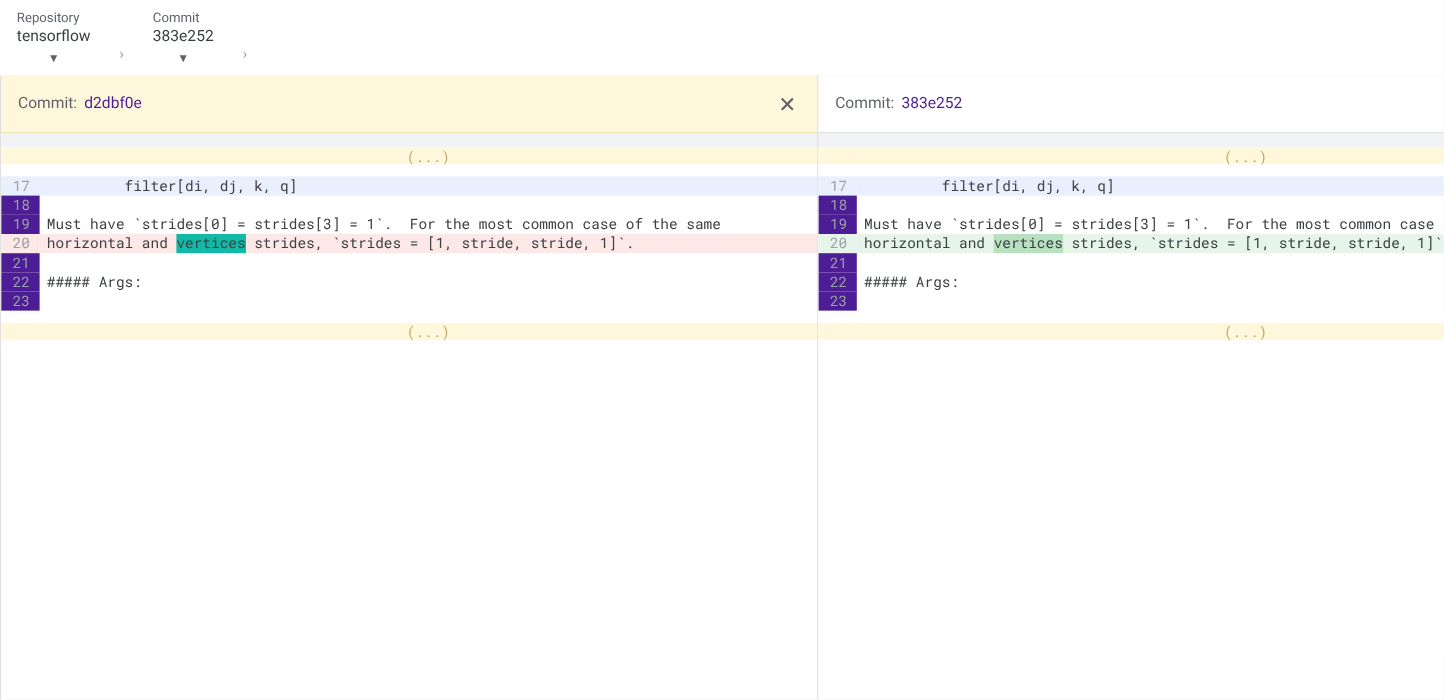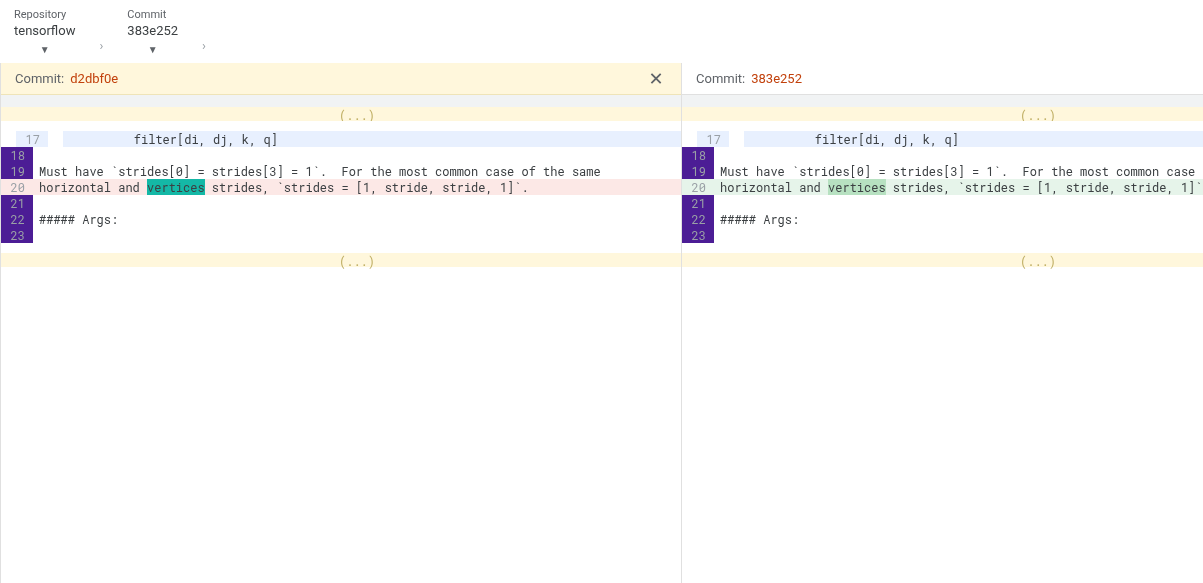--- a/index.html
+++ b/index.html
@@ -33,36 +33,36 @@
   ::-webkit-scrollbar { width:16px; height:16px; }
   ::-webkit-scrollbar-track { background:#f1f1f1; }
   ::-webkit-scrollbar-thumb { background:#c1c1c1; }
   ::-webkit-scrollbar-corner { background:#f1f1f1; }
 
   
   .diff-area { flex:1; display:flex; position:relative; background:#f1f3f4; padding:0; }
   .pane-wrap { display:flex; width:100%; }
   .pane { flex:1; display:flex; flex-direction:column; background:#f1f3f4; min-width:0; }
   .pane + .pane { border-left:1px solid #e0e0e0;}
-  .pane-head { height:32px; display:flex; align-items:center; padding:0 14px; background:#fff7dc; border-bottom:1px solid #efe4b8; gap:6px; font-size:13px;}
+  .pane-head { height:48px; display:flex; align-items:center; padding:0 14px; background:#fff7dc; border-bottom:1px solid #efe4b8; gap:6px; font-size:13px;}
   .pane-head.right { background:#fff; border-bottom:1px solid #e0e0e0;}
   .commit-label { color:#5f6368;}
-  .commit-hash { color:#c2410c;}
+  .commit-hash { color:#4c1d95;}
   .spacer { flex:1; }
   .x-icon { width:22px; height:22px; display:flex; align-items:center; justify-content:center; color:#5f6368; cursor:pointer; font-size:18px;}
 
   .code-scroll { flex:1; overflow-x:scroll; overflow-y:hidden; background:#fff; margin:12px 0 0 0;}
   .code-inner { min-width:680px;}
   .line { display:flex; font-family:"Roboto Mono","Menlo","Consolas",monospace; font-size:12px; line-height:16px; white-space:pre; }
   .gutter { width:32px; text-align:right; padding-right:8px; color:#9aa0a6; background:#4c1d95; user-select:none;}
   .code { flex:1; padding-left:6px; color:#3c4043; }
   .gap-row .gutter, .gap-row .code { background:#fff7dc;}
   .gap-row .code { color:#bfae63; text-align:center; padding-left:0;}
   .gap-pad .gutter, .gap-pad .code { background:#fff; height:10px;}
-  .hl-blue .code, .hl-blue .gutter { background:#e8f0fe;margin-left:15px;}
+  .hl-blue .code, .hl-blue .gutter { background:#e8f0fe;}
   .hl-red .gutter { background:#fce8e6;}
   .hl-red .code { background:#fce8e6;}
   .hl-green .gutter { background:#e6f4ea;}
   .hl-green .code { background:#e6f4ea;}
   .word-del { background:#14b8a6; }
   .word-add { background:#b7e1c1; }
   .tall-gap { height:14px;}
   
   .bottom-space { height:260px; background:#fff;}
 </style>

